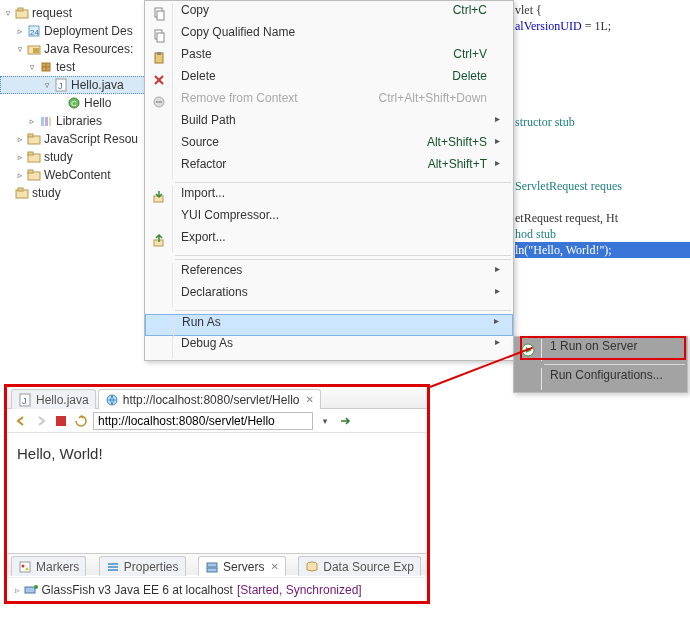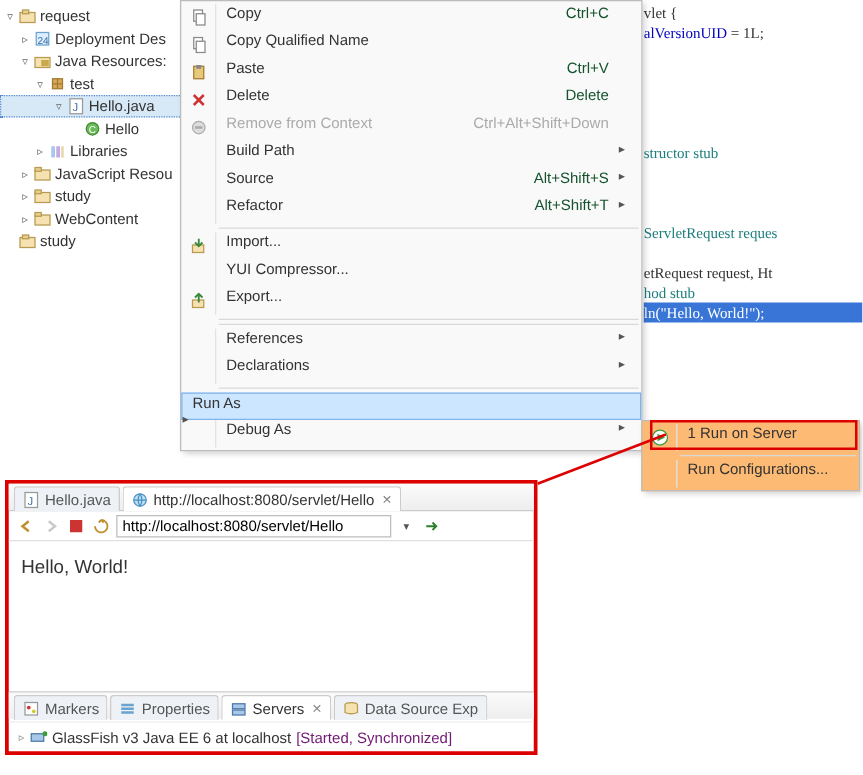--- a/index.html
+++ b/index.html
@@ -76,40 +76,40 @@
     border: 1px solid #bcbcbc;
     box-shadow: 2px 2px 5px rgba(0,0,0,0.2);
     padding: 2px 0;
   }
   .menu-item {
     display: flex;
     align-items: flex-start;
     height: 22px;
     border-bottom: 1px solid transparent;
   }
-  .menu-item.hover { background: #cde6ff; border:1px solid #7eb4ea;flex-direction:column; }
+  .menu-item.hover { background: #cde6ff; border:1px solid #7eb4ea; }
   .menu-item .micon {
     width: 28px; height: 22px;
     display:inline-flex; align-items:center; justify-content:center;
     border-right: 1px solid #e3e3e3;
   }
   .menu-item .mlabel { flex: 0 0 auto; padding-left: 8px; }
   .menu-item .mspacer { flex:1; }
   .menu-item .mshort { color:#14532d; padding-right:8px; }
   .menu-item .marrow { width:18px; color:#555; font-size:10px; }
   .menu-sep { height:1px; background:#d9d9d9; margin:3px 2px 3px 30px; }
   .menu-item.disabled .mlabel,
   .menu-item.disabled .mshort { color:#aaa; }
 
   
   .submenu {
     position: absolute;
     left: 513px; top: 336px;
     width: 175px;
-    background: #fdba74;
+    background: #a3a3a3;
     border: 1px solid #bcbcbc;
     box-shadow: 2px 2px 5px rgba(0,0,0,0.2);
     padding: 2px 0;
   }
   .submenu .menu-item .micon { border-right: 1px solid #e3e3e3; }
   .submenu-highlight {
     position:absolute;
     left:520px; top:336px;
     width:166px; height:24px;
     border:2px solid #d00;
@@ -159,20 +159,21 @@
     font-size:12px;
   }
   .page-body { padding:12px 10px; font-family:Liberation Sans, sans-serif; font-size:15px; }
 
   .bottom-tabs {
     position:absolute; left:0; bottom:26px; right:0;
     display:flex; height:22px;
     background:linear-gradient(#fbfbfb,#eee);
     border-top:1px solid #ccc;
     padding:2px 4px 0 4px;
+    justify-content:space-between;
   }
   .server-row {
     position:absolute; left:0; bottom:0; right:0;
     height:24px;
     display:flex; align-items:center;
     padding-left:8px;
     border-top:1px solid #eee;
   }
   .server-status { color:#701a75; margin-left:4px; }
 

